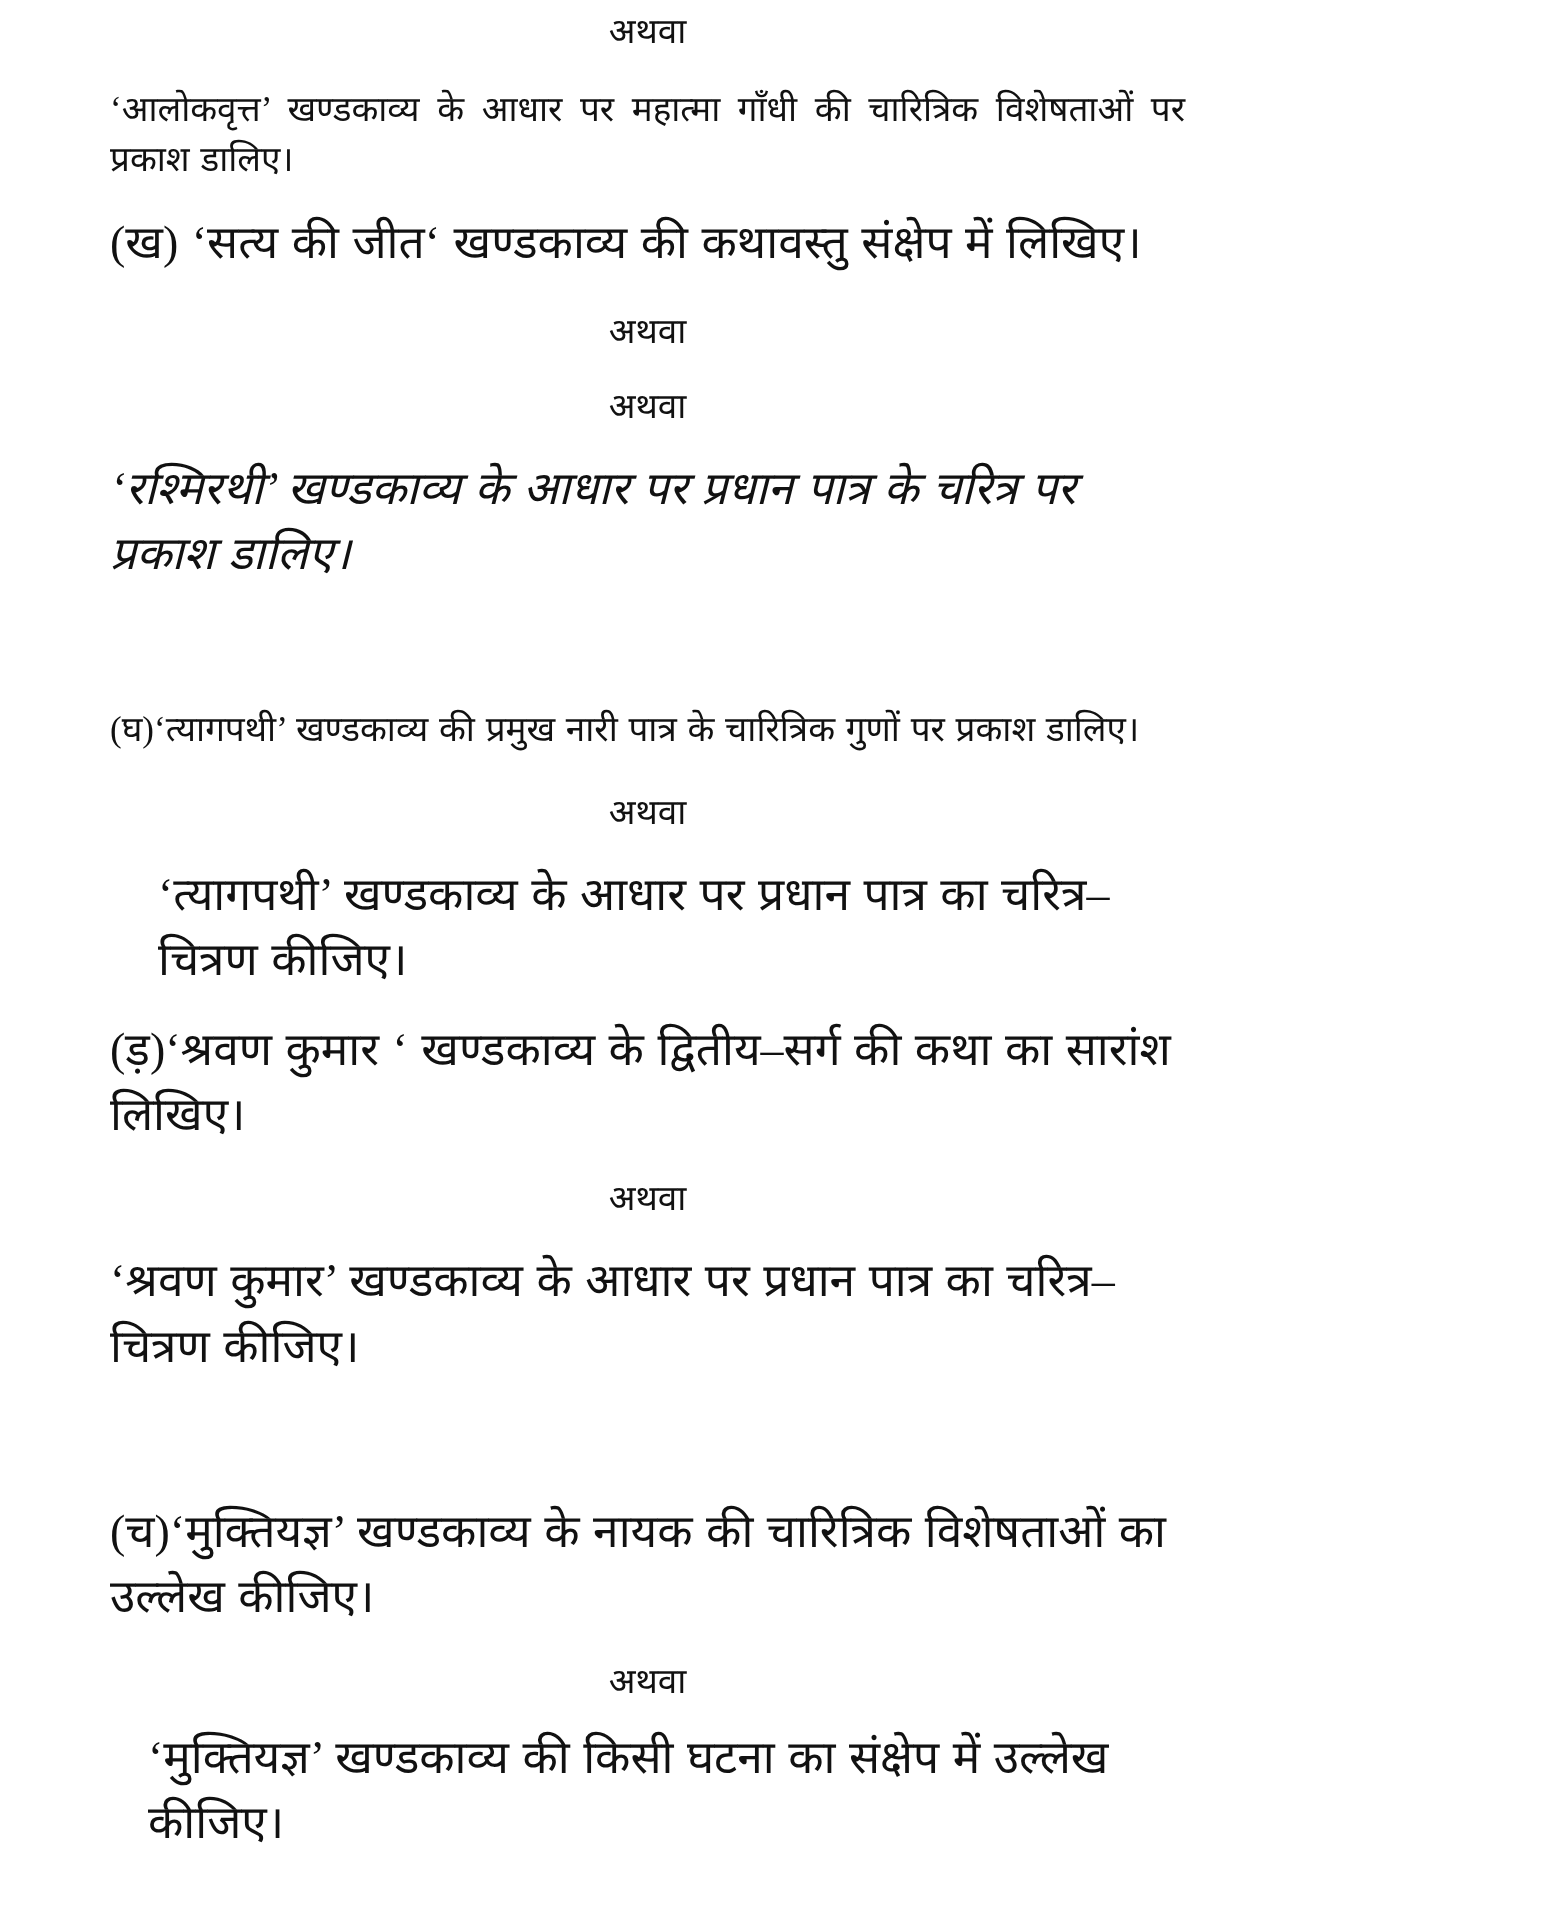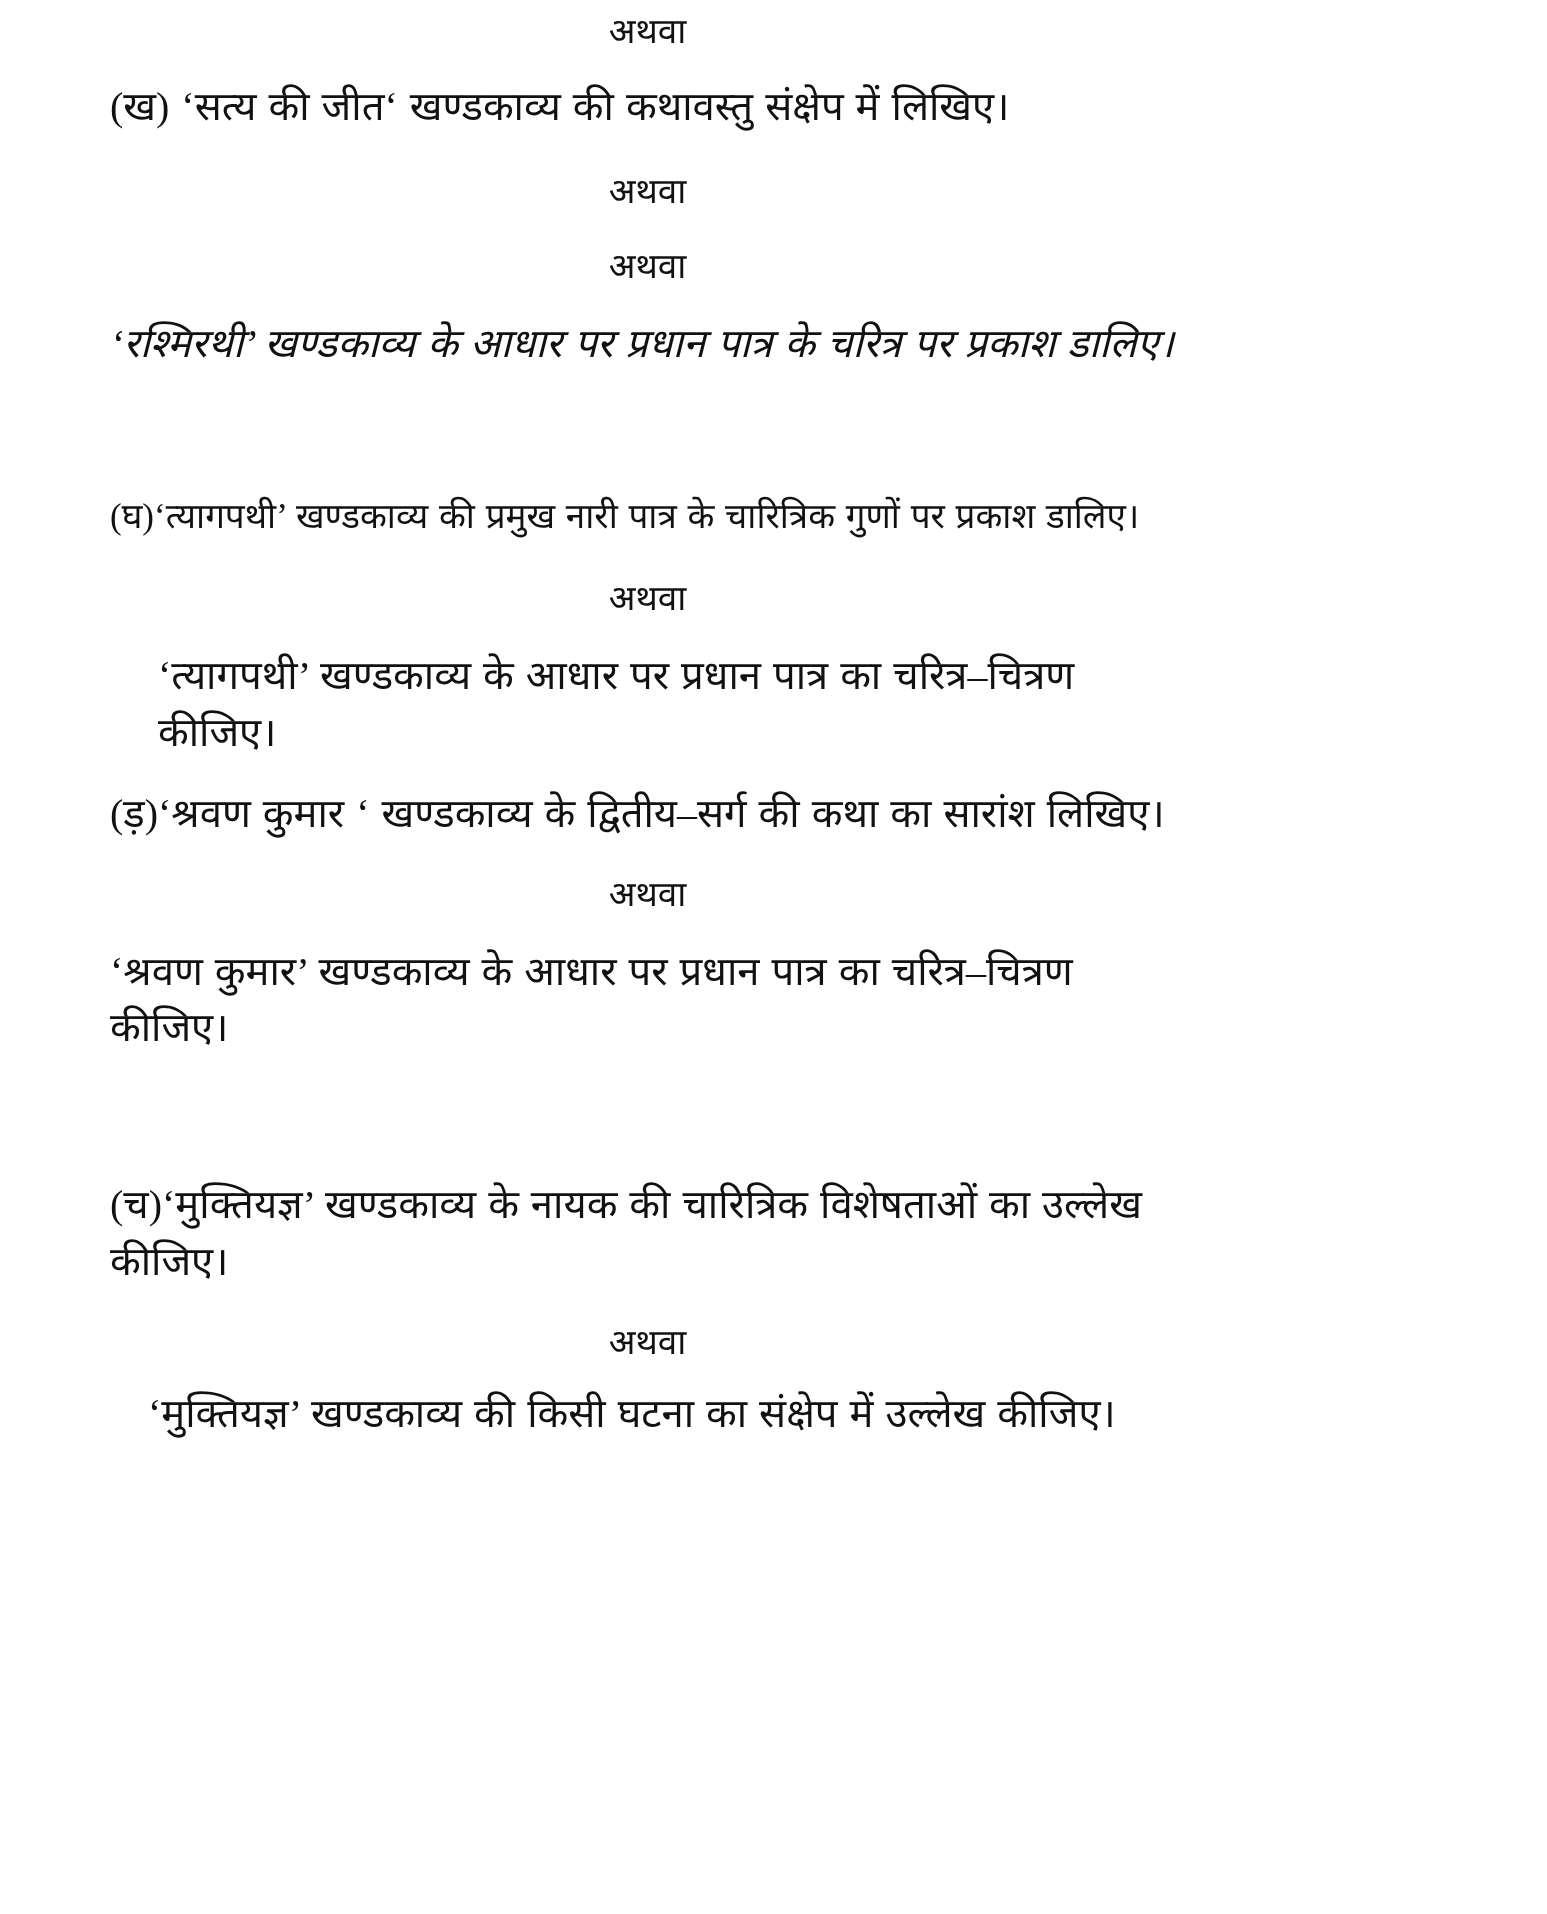--- a/index.html
+++ b/index.html
@@ -30,21 +30,21 @@
   }
   .para {
     font-size: 35px;
     line-height: 1.42;
     color: #111111;
     text-align: justify;
     text-justify: inter-word;
     word-spacing: 2px;
   }
   .para-left {
-    font-size: 40px;
+    font-size: 46px;
     line-height: 1.42;
     color: #111111;
     text-align: left;
     word-spacing: 2px;
   }
   .athwa {
     font-size: 35px;
     text-align: center;
     color: #111111;
   }
@@ -69,20 +69,21 @@
   .indent-small { padding-left: 38px; }
 </style>
 </head>
 <body>
 
 <div class="page">
   <div class="content">
 
     <div class="athwa blk-athwa-1">अथवा</div>
 
+    <div class="para blk-p1">‘आलोकवृत्त’ खण्डकाव्य के आधार पर महात्मा गाँधी की चारित्रिक विशेषताओं पर प्रकाश डालिए।</div>
 
     <div class="para-left blk-kha">(ख) ‘सत्य की जीत‘ खण्डकाव्य की कथावस्तु संक्षेप में लिखिए।</div>
 
     <div class="athwa blk-athwa-2">अथवा</div>
 
 
 
     <div class="athwa blk-athwa-3">अथवा</div>
 
     <div class="para-left blk-p3">‘रश्मिरथी’ खण्डकाव्य के आधार पर प्रधान पात्र के चरित्र पर प्रकाश डालिए।</div>

